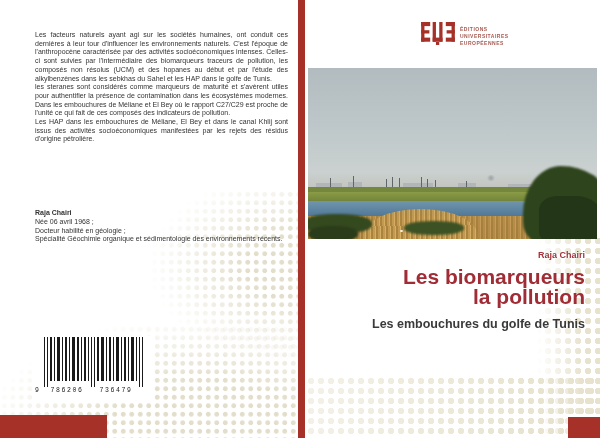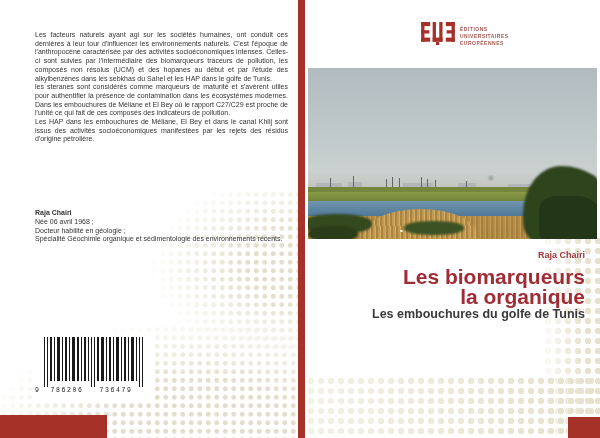--- a/index.html
+++ b/index.html
@@ -82,21 +82,21 @@
     font-family:"Liberation Mono", monospace;}
   #barcode .digits .d-lead{margin-left:0px;width:8px;}
   #barcode .digits .d-left{width:48px;text-align:center;letter-spacing:1.6px;}
   #barcode .digits .d-right{width:50px;text-align:center;letter-spacing:1.6px;}
 
   
   #title-block{position:absolute;left:300px;top:250px;width:285px;z-index:4;
     display:flex;flex-direction:column;align-items:flex-end;}
   #cover-author{font-size:9px;font-weight:bold;color:#a0343b;margin-bottom:7px;}
   .title-line{font-size:21px;line-height:20px;font-weight:bold;color:#a02c35;white-space:nowrap;}
-  #cover-subtitle{font-size:12.5px;font-weight:bold;color:#3a3a3a;}
+  #cover-subtitle{font-size:12.5px;font-weight:bold;color:#3a3a3a;margin-top:10px;}
 </style>
 </head>
 <body>
 
 <div id="cover">
 
   <div class="dots" id="dots-bio"></div>
   <div class="dots" id="dots-bottom-left"></div>
   <div class="dots big" id="dots-right-edge"></div>
   <div class="dots big" id="dots-bottom-right"></div>
@@ -212,17 +212,17 @@
     <div class="digits">
       <span class="d-lead">9</span>
       <span class="d-left">786206</span>
       <span class="d-right">736479</span>
     </div>
   </div>
 
   <div id="title-block">
     <div id="cover-author">Raja Chairi</div>
     <div class="title-line">Les biomarqueurs</div>
-    <div class="title-line">la organique</div>
+    <div class="title-line">la pollution</div>
     <div id="cover-subtitle">Les embouchures du golfe de Tunis</div>
   </div>
 
 </div>
 
 </body></html>

